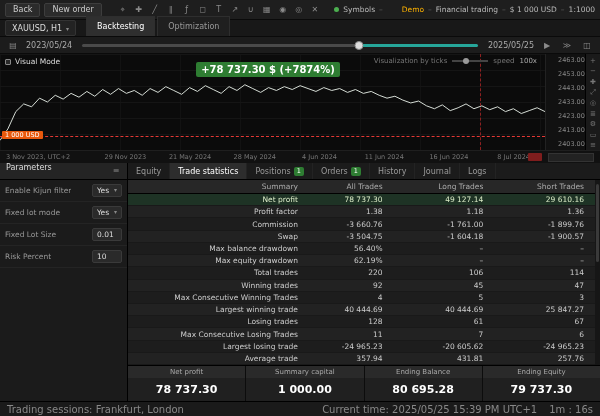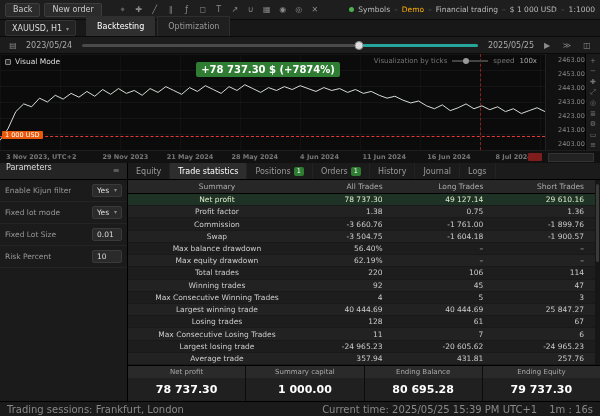--- a/index.html
+++ b/index.html
@@ -12,21 +12,21 @@
   .topbar { height:20px; flex:0 0 20px; background:#1e1e1e; border-bottom:1px solid #0a0a0a;
             display:flex; align-items:center; gap:4px; padding:0 5px; }
   .btn { background:#2b2b2b; border:1px solid #3d3d3d; color:#ccc; font-size:8px;
          padding:0 7px; height:14px; border-radius:2px; cursor:pointer;
          font-family:inherit; display:flex; align-items:center; }
   .toolstrip { display:flex; gap:2px; margin-left:10px; }
   .ticon { width:14px; height:14px; display:flex; align-items:center; justify-content:center;
            color:#8a8a8a; font-size:8px; border-radius:2px; cursor:pointer; }
   .account { margin-left:auto; display:flex; gap:4px; font-size:7.5px; color:#bbb; align-items:center; white-space:nowrap; }
   .conn-dot { width:5px; height:5px; border-radius:50%; background:#4caf50; }
-  .acct-mode { color:#ffb300; }
+  .acct-mode { color:#ffb300;margin-left:15px; }
   .sep { color:#666; }
 
   
   .tabrow { height:17px; flex:0 0 17px; background:#181818; border-bottom:1px solid #0a0a0a;
             display:flex; align-items:flex-end; padding:0 5px; gap:2px; }
   .symchip { background:#232323; border:1px solid #333; height:16px; padding:0 6px; font-size:8px;
              color:#ddd; display:flex; align-items:center; gap:4px; margin-right:8px; border-radius:2px; }
   .caret { color:#888; font-size:6px; }
   .tab { height:20px; padding:0 10px; font-size:8px; color:#999; background:#1f1f1f;
          border:1px solid #2e2e2e; border-bottom:none; display:flex; align-items:center; cursor:pointer; }
@@ -65,21 +65,21 @@
   .yaxis { width:40px; flex:0 0 40px; background:#111; border-left:1px solid #222;
            display:flex; flex-direction:column; justify-content:space-between; padding:2px 12px;
            font-size:6.5px; color:#888; text-align:right; }
   .sidetools { width:15px; flex:0 0 15px; background:#1a1a1a; border-left:1px solid #000;
                display:flex; flex-direction:column; align-items:center; gap:1px; padding-top:2px; }
   .sicon { width:12px; height:10px; display:flex; align-items:center; justify-content:center;
            color:#777; font-size:7px; cursor:pointer; }
   .xaxis { height:13px; flex:0 0 13px; background:#111; border-top:1px solid #1f1f1f;
            display:flex; align-items:center; font-size:6.5px; color:#777; padding:0 6px; gap:4px;
            position:relative; }
-  .xaxis .xl { flex:1; text-align:center; white-space:nowrap; overflow:hidden;font-weight:bold; }
+  .xaxis .xl { flex:1; text-align:center; white-space:nowrap; overflow:hidden; }
   .xaxis .xl:first-child { text-align:left; flex:1.4; }
   .playtag { position:absolute; left:88%; top:2px; width:14px; height:8px; background:#7f1d1d; border-radius:1px; }
   .axhandle { width:46px; height:9px; background:#222; border:1px solid #333; flex:0 0 46px; }
 
   
   .main { flex:1; display:flex; min-height:0; }
   .params { width:128px; flex:0 0 128px; background:#1b1b1b; border-right:1px solid #000;
             display:flex; flex-direction:column; }
   .phead { height:17px; flex:0 0 17px; background:#242424; border-bottom:1px solid #000;
            display:flex; align-items:flex-start; justify-content:space-between; padding:0 6px;
@@ -102,21 +102,21 @@
            height:9px; display:flex; align-items:center; }
 
   .tbl { flex:1; display:flex; flex-direction:column; min-height:0; overflow:hidden; background:#1d1d1d; }
   .thead { display:flex; background:#272727; color:#aaa; font-size:7.5px; height:14px; flex:0 0 14px;
            align-items:center; border-bottom:1px solid #000; }
   .tbody { flex:1; display:flex; flex-direction:column; min-height:0; }
   .trow { display:flex; flex:1; align-items:center; font-size:7.5px; color:#ccc;
           border-bottom:1px solid #191919; min-height:0; }
   .trow:nth-child(even) { background:#222222; }
   .trow.highlight { background:#1e3325; color:#dcedc8; }
-  .c-label { flex:0 0 36%; padding-left:8px; text-align:center; overflow:hidden;
+  .c-label { flex:0 0 36%; padding-left:8px; text-align:right; overflow:hidden;
              white-space:nowrap; text-overflow:ellipsis; }
   .c-num { flex:1; text-align:right; padding-right:16px; white-space:nowrap; overflow:hidden; }
 
   .cards { height:36px; flex:0 0 36px; display:flex; border-top:1px solid #000; background:#202020; }
   .card { flex:1; border-right:1px solid #0c0c0c; display:flex; flex-direction:column; min-width:0; }
   .card:last-child { border-right:none; }
   .card-label { background:#2a2a2a; color:#aaa; font-size:7px; text-align:center; padding:2px 0;
                 white-space:nowrap; overflow:hidden; }
   .card-value { flex:1; display:flex; align-items:center; justify-content:center; color:#fff;
                 font-size:11px; font-weight:bold; white-space:nowrap; }
@@ -316,21 +316,21 @@
         <div class="tbody">
           <div class="trow highlight">
             <span class="c-label">Net profit</span>
             <span class="c-num">78 737.30</span>
             <span class="c-num">49 127.14</span>
             <span class="c-num">29 610.16</span>
           </div>
           <div class="trow">
             <span class="c-label">Profit factor</span>
             <span class="c-num">1.38</span>
-            <span class="c-num">0.75</span>
+            <span class="c-num">1.18</span>
             <span class="c-num">1.36</span>
           </div>
           <div class="trow">
             <span class="c-label">Commission</span>
             <span class="c-num">-3 660.76</span>
             <span class="c-num">-1 761.00</span>
             <span class="c-num">-1 899.76</span>
           </div>
           <div class="trow">
             <span class="c-label">Swap</span>

